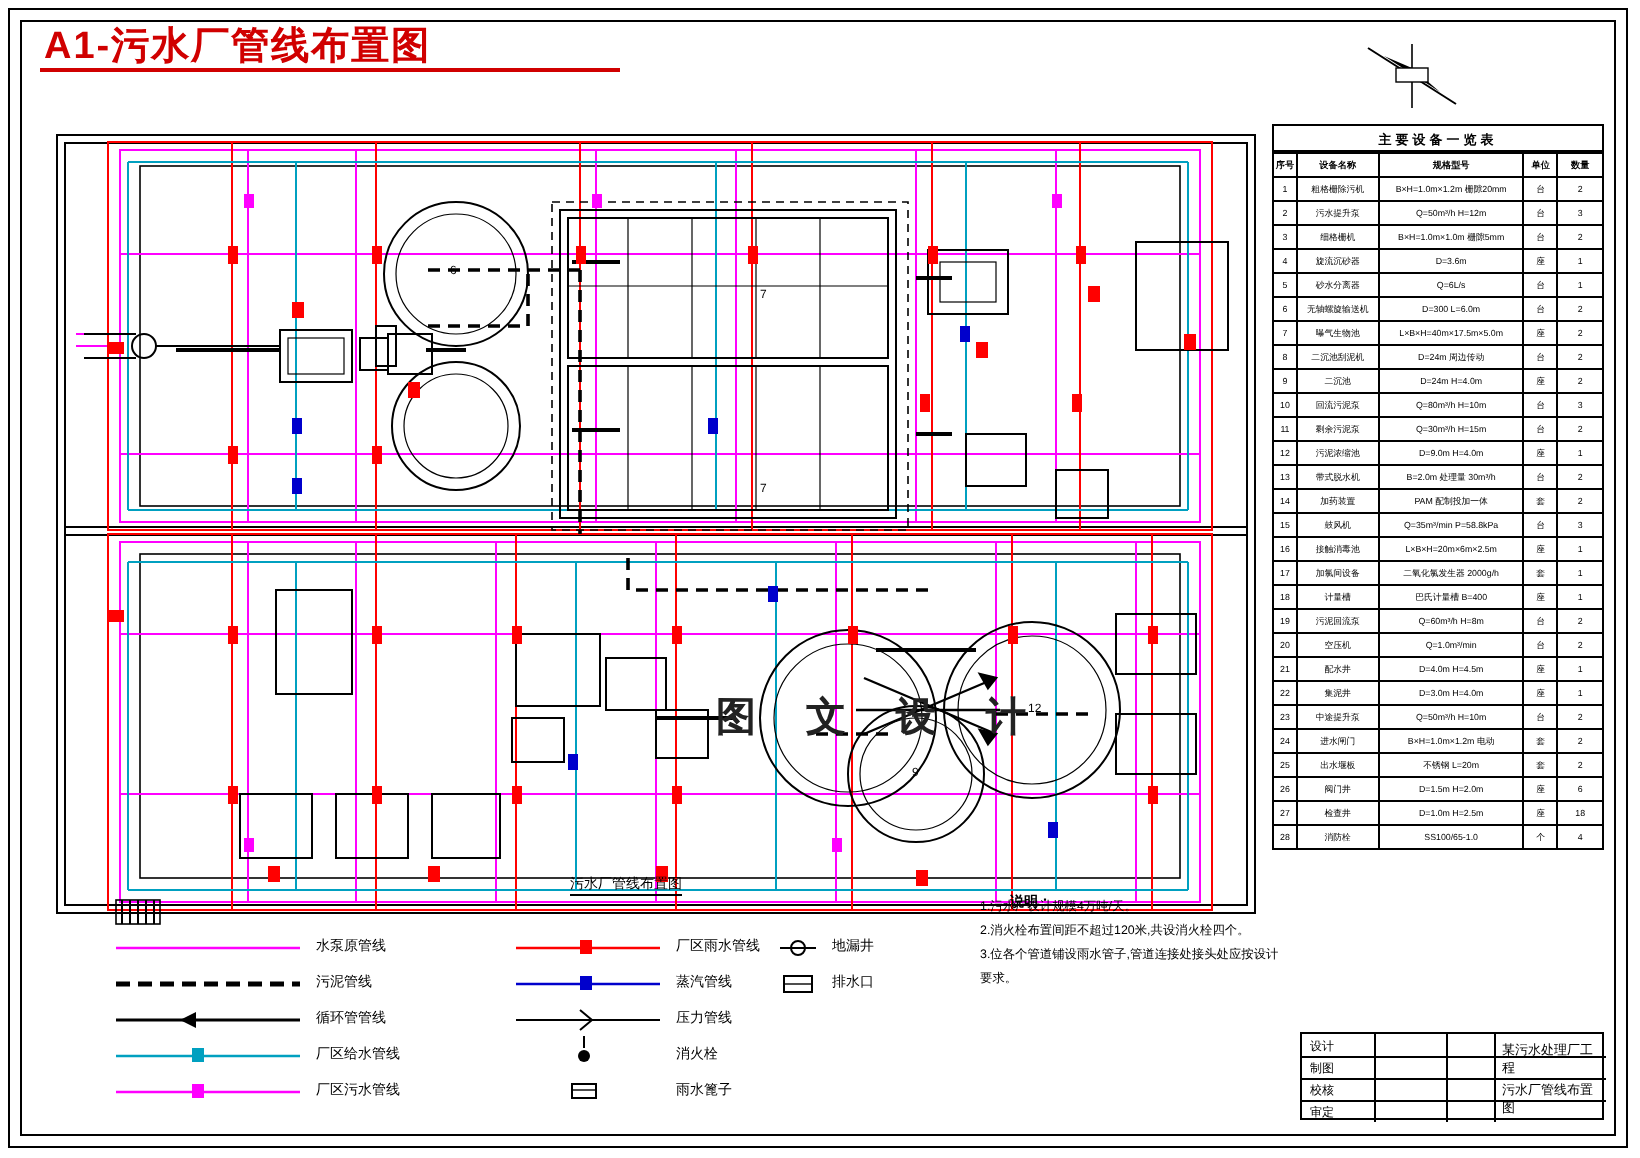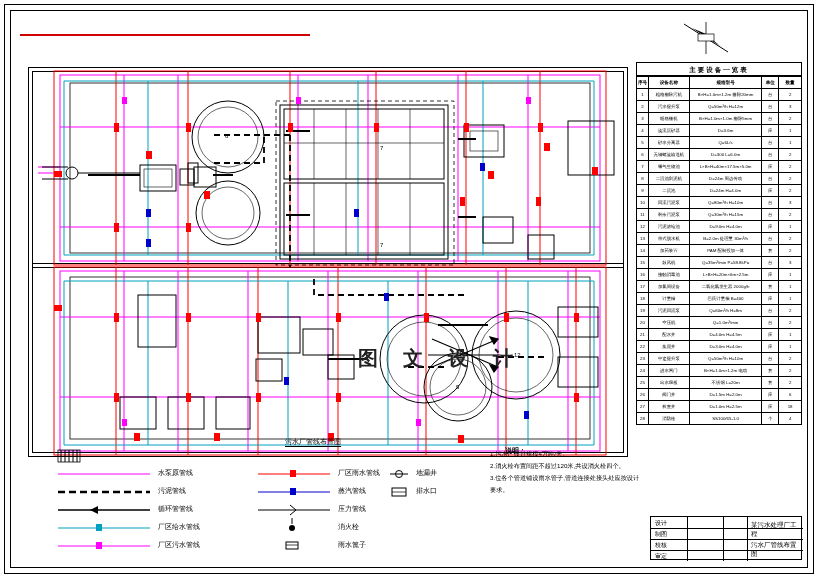--- a/index.html
+++ b/index.html
@@ -43,20 +43,21 @@
   .tb-txt{position:absolute;font-size:6px;color:#000;}
 </style>
 </head>
 <body>
 
 <div id="sheet">
 
   <div class="frame-outer"></div>
   <div class="frame-inner"></div>
 
+  <div class="title-main">A1-污水厂管线布置图</div>
   <div class="title-underline"></div>
 
   <svg class="north" viewBox="0 0 60 36">
     <line x1="8" y1="4" x2="52" y2="32" stroke="#000" stroke-width="1"></line>
     <line x1="30" y1="2" x2="30" y2="34" stroke="#000" stroke-width="0.8"></line>
     <polygon points="16,8 44,26 30,14" fill="#000"></polygon>
     <rect x="22" y="14" width="16" height="7" fill="#fff" stroke="#000" stroke-width="0.7"></rect>
   </svg>
 
   <div class="drawing-area">

